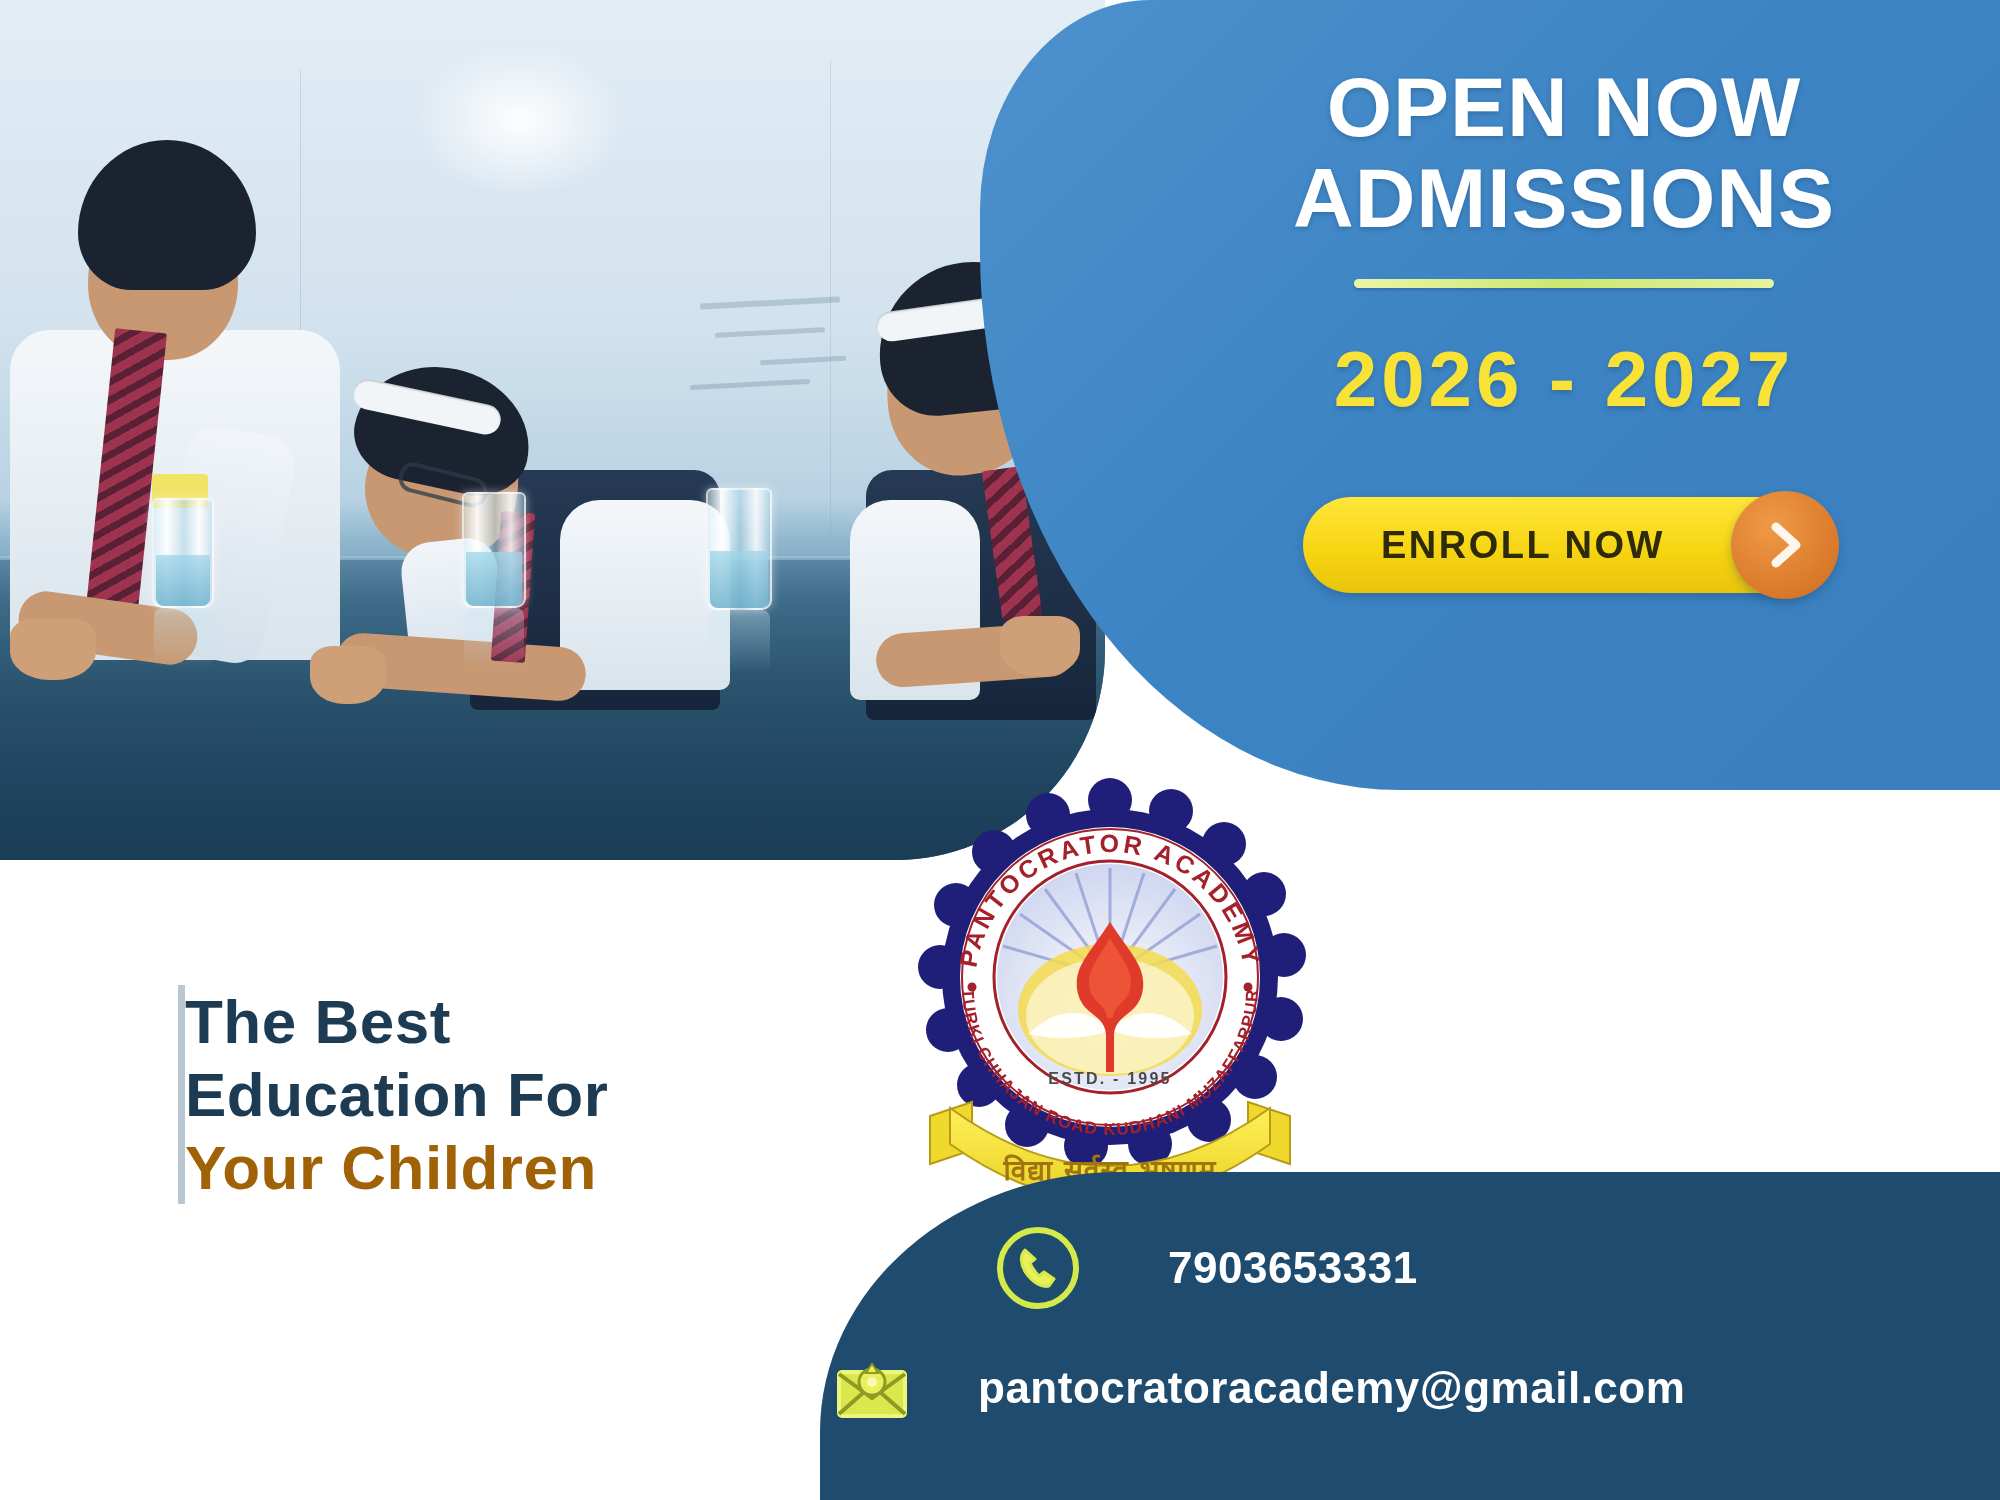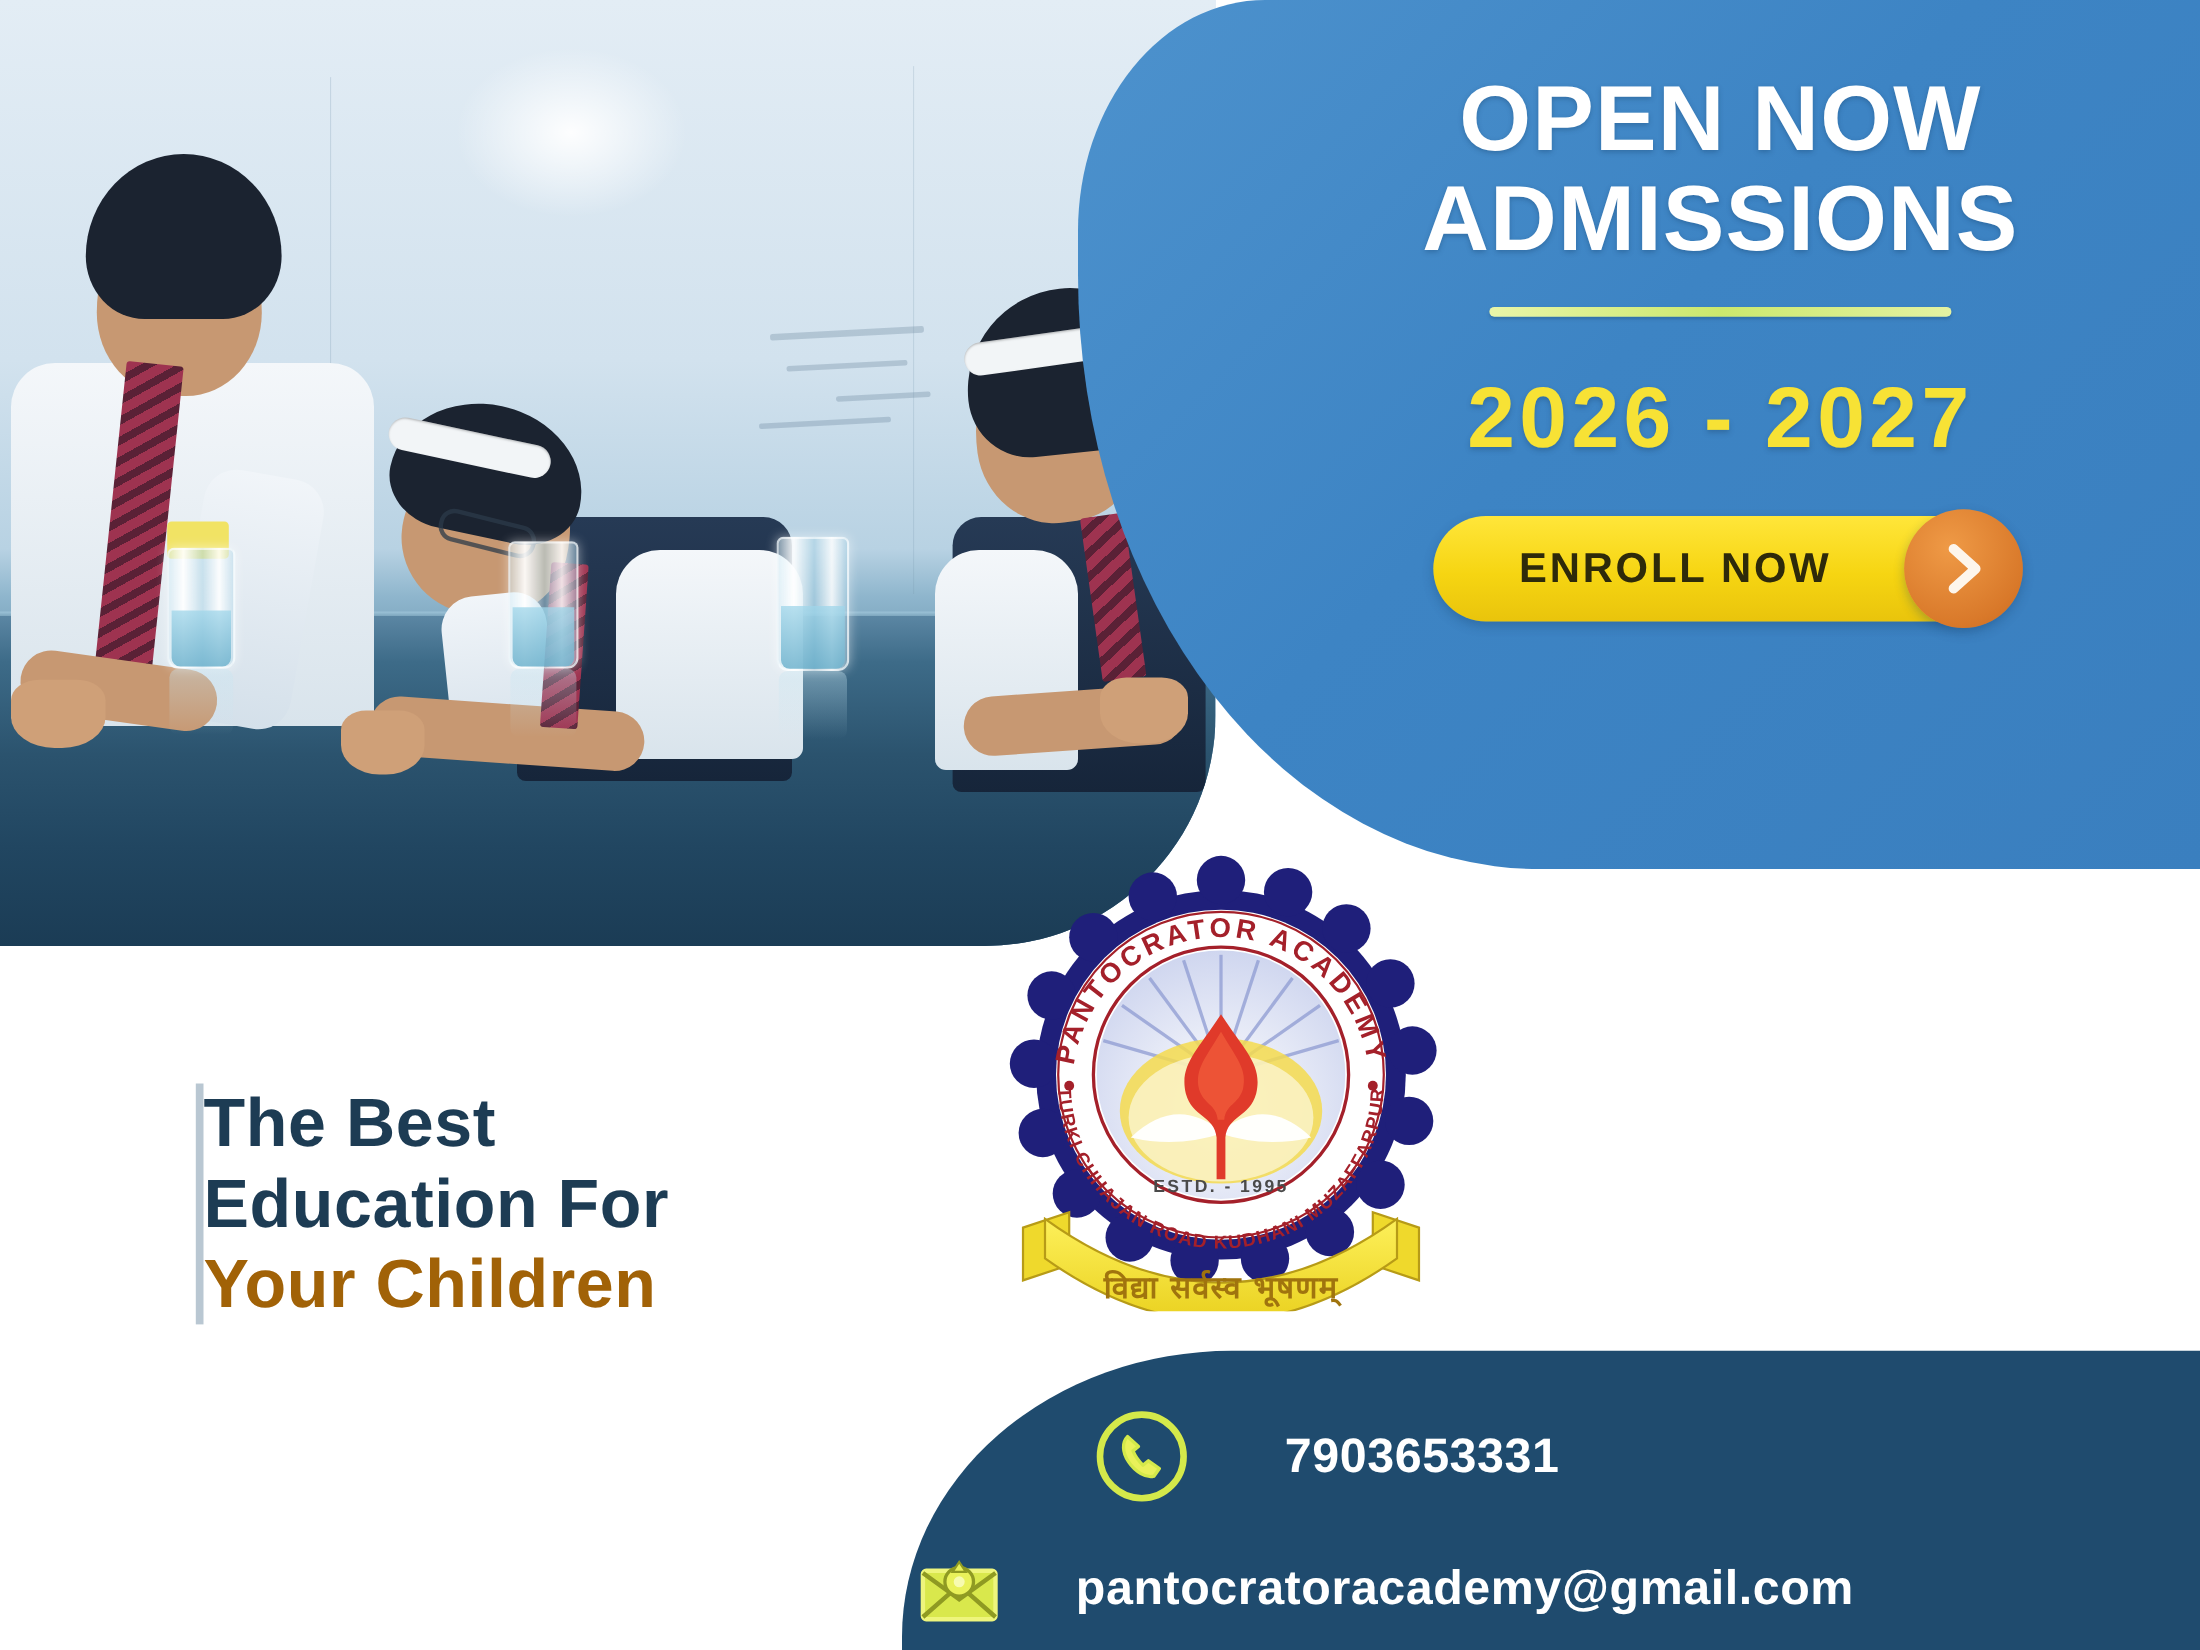--- a/index.html
+++ b/index.html
@@ -166,21 +166,21 @@
   .years {
     margin-top: 46px;
     text-align: center;
     color: #f7e235;
     font-size: 78px;
     font-weight: bold;
     letter-spacing: 4px;
     text-shadow: 0 3px 5px rgba(30,70,110,.35);
   }
   .enroll-row {
-    margin-top: 44px;
+    margin-top: 72px;
     display: flex;
     align-items: flex-start;
     justify-content: center;
   }
   .enroll-btn {
     position: relative;
     display: flex;
     align-items: center;
     height: 96px;
     padding: 0 160px 0 78px;
@@ -240,21 +240,21 @@
     line-height: 1.18;
     letter-spacing: .5px;
   }
 
   
   .contact-panel {
     position: absolute;
     right: 0;
     bottom: 0;
     width: 1180px;
-    height: 272px;
+    height: 328px;
     background: #1f4b6e;
     border-top-left-radius: 300px 260px;
   }
   .contact-row {
     position: absolute;
     display: flex;
     align-items: center;
   }
   .contact-row.phone { left: 170px; top: 48px; }
   .contact-row.mail  { left: 4px;  top: 168px; }

